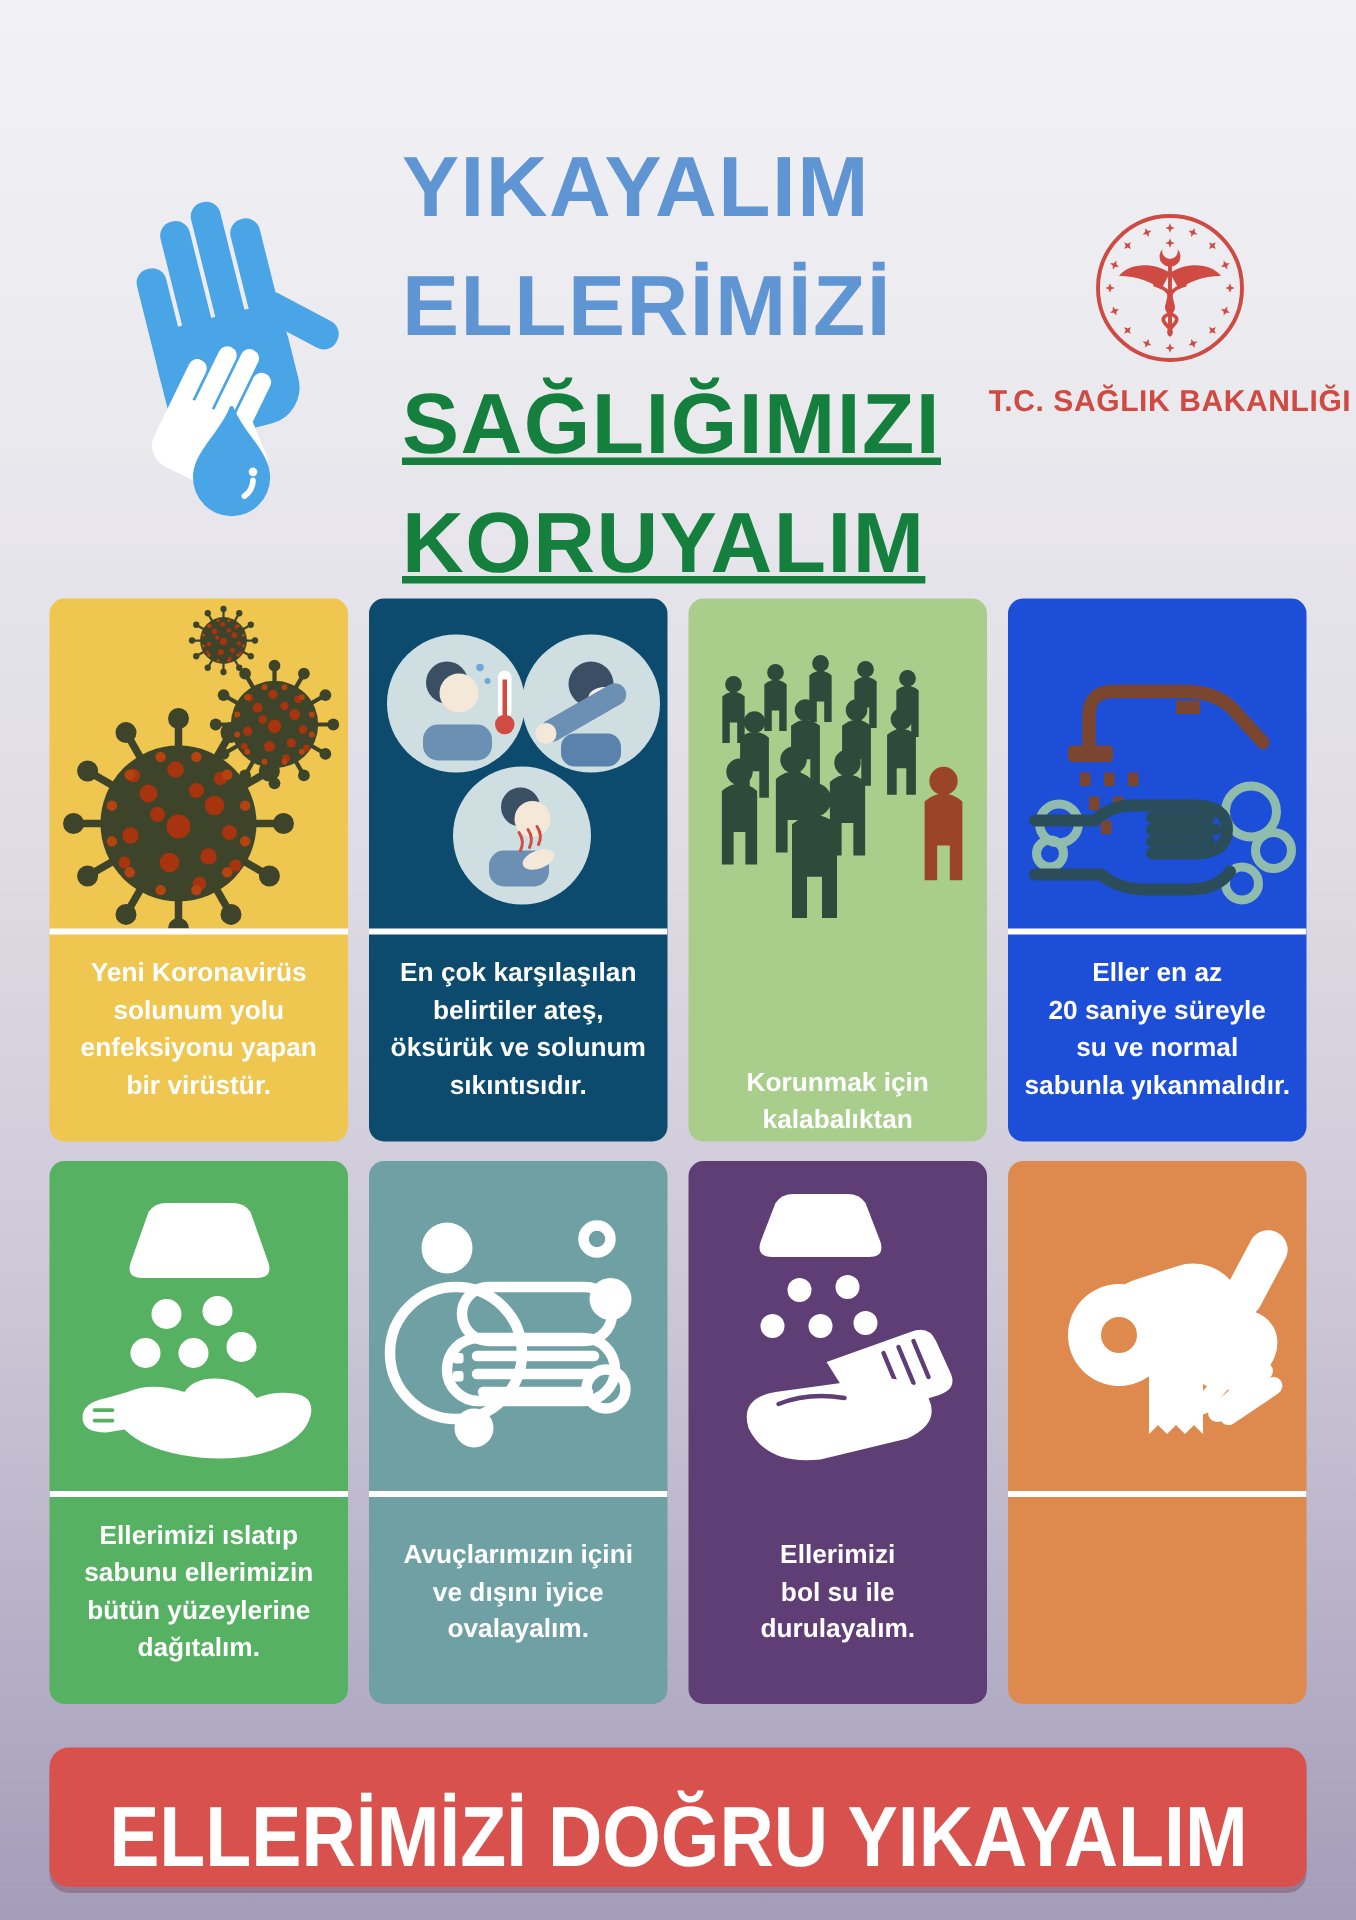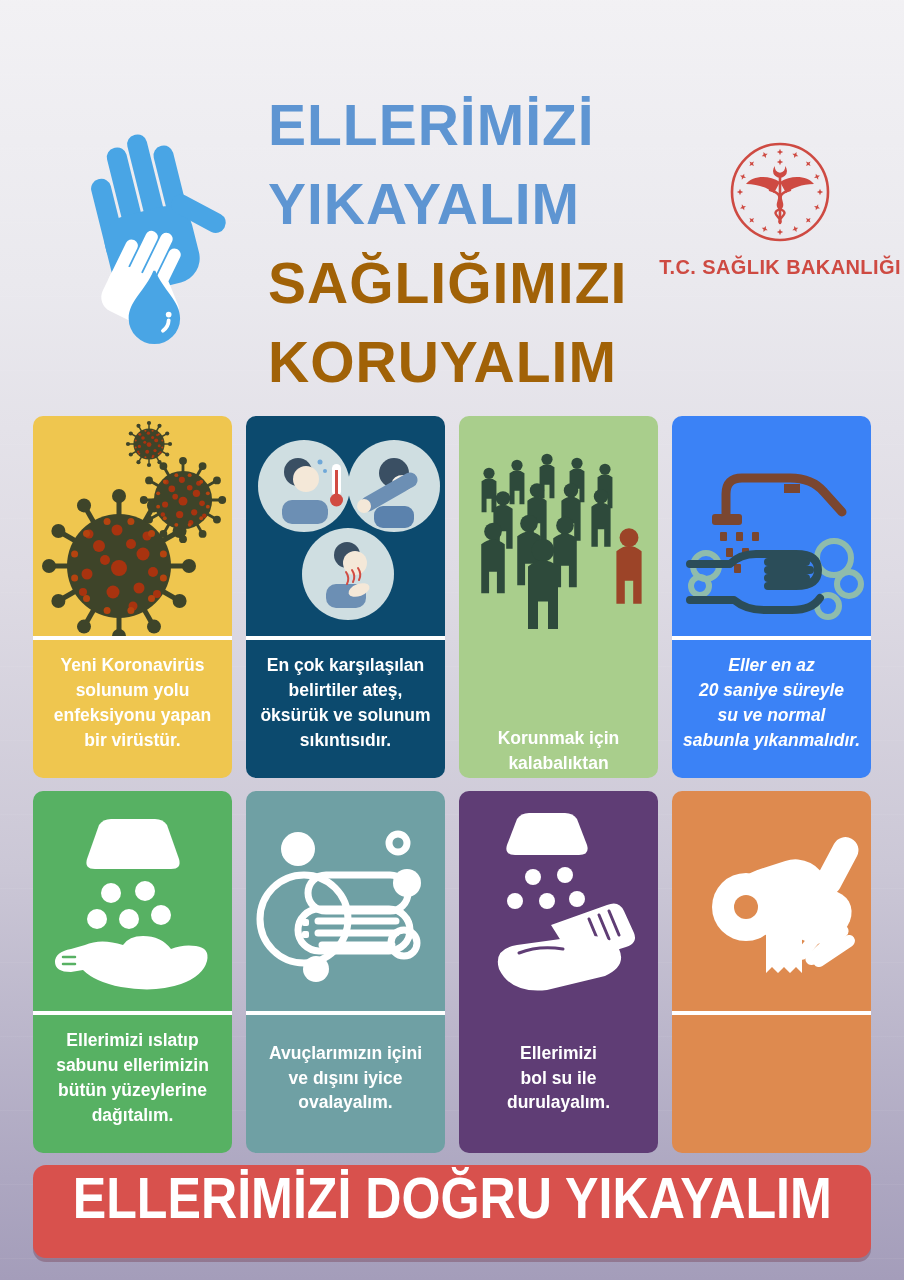--- a/index.html
+++ b/index.html
@@ -8,36 +8,36 @@
     font-family:"Liberation Sans","DejaVu Sans",sans-serif;
     background:linear-gradient(180deg,#F2F1F4 0%,#EAE9EE 22%,#DEDBE4 45%,#CBC7D6 68%,#ADA7C1 92%,#A49DBA 100%);
   }
   .streaks{position:absolute;inset:0;pointer-events:none;
     background:repeating-linear-gradient(180deg,rgba(255,255,255,.05) 0 1px,transparent 1px 74px);}
   
   .hand-logo{position:absolute;left:62px;top:102px;}
   .title{position:absolute;left:268px;top:86px;}
   .title div{font-size:57px;font-weight:bold;line-height:79px;letter-spacing:1px;}
   .t-blue{color:#5E95D2;}
-  .t-red{color:#a16207;}
+  .t-red{color:#15803d;text-decoration:underline;}
   .ministry{position:absolute;left:655px;top:136px;width:250px;text-align:center;}
   .ministry-label{margin-top:4px;font-size:20px;font-weight:bold;color:#CE4A42;letter-spacing:.4px;white-space:nowrap;}
   
-  .cards{position:absolute;left:33px;top:416px;width:838px;display:grid;
+  .cards{position:absolute;left:33px;top:399px;width:838px;display:grid;
     grid-template-columns:repeat(4,1fr);grid-auto-rows:362px;column-gap:14px;row-gap:13px;}
   .card{border-radius:10px;overflow:hidden;display:flex;flex-direction:column;}
   .illo{height:220px;display:flex;align-items:center;justify-content:center;}
   .divider{height:4px;background:#fff;}
   .caption{flex:1;display:flex;align-items:center;justify-content:center;text-align:center;
     color:#fff;font-weight:bold;font-size:17.5px;line-height:1.42;white-space:pre-line;padding:2px 8px 14px;}
-  .c0{background:#EFC64F;} .c1{background:#0c4a6e;} .c2{background:#A9CE8C;gap:44px;} .c3{background:#3b82f6;font-style:italic;}
+  .c0{background:#EFC64F;} .c1{background:#0c4a6e;} .c2{background:#A9CE8C;gap:44px;} .c3{background:#1d4ed8;}
   .c4{background:#57B163;} .c5{background:#6FA0A4;} .c6{background:#5F3D75;align-items:center;} .c7{background:#DE8A4F;}
   
   .banner{position:absolute;left:33px;top:1165px;width:838px;height:93px;background:#D8514D;
-    border-radius:13px;display:flex;align-items:flex-start;justify-content:center;
+    border-radius:13px;display:flex;align-items:flex-end;justify-content:center;
     box-shadow:0 4px 0 rgba(110,50,70,.35);}
   .banner-label{color:#fff;font-size:57px;font-weight:bold;transform:scaleX(.88);white-space:nowrap;}
 </style>
 </head>
 <body>
 
 <div class="streaks"></div>
 
 <div class="hand-logo">
   <svg width="200" height="248" viewBox="0 0 210 250">
@@ -57,22 +57,22 @@
       <rect x="48" y="106" width="94" height="82" rx="26"></rect>
       <rect x="126" y="98" width="62" height="21" rx="10" transform="rotate(42 136 108)"></rect>
     </g>
     <path d="M96 172 C88 192 70 204 70 222 A27 27 0 0 0 124 222 C124 204 106 192 98 172 Z" fill="#49A5E5"></path>
     <path d="M112 224 a14 14 0 0 1 -6 11" stroke="#fff" stroke-width="4" fill="none" stroke-linecap="round"></path>
     <circle cx="112" cy="218" r="3" fill="#fff"></circle>
   </svg>
 </div>
 
 <div class="title">
+  <div class="t-blue">YIKAYALIM</div>
   <div class="t-blue">ELLERİMİZİ</div>
-  <div class="t-blue">YIKAYALIM</div>
   <div class="t-red">SAĞLIĞIMIZI</div>
   <div class="t-red">KORUYALIM</div>
 </div>
 
 <div class="ministry">
   <svg width="120" height="112" viewBox="0 0 120 112">
     <defs>
       <path id="st" d="M0,-3.2 L0.9,-0.9 L3.2,0 L0.9,0.9 L0,3.2 L-0.9,0.9 L-3.2,0 L-0.9,-0.9 Z" fill="#CE4A42"></path>
     </defs>
     <circle cx="60" cy="56" r="48" fill="none" stroke="#CE4A42" stroke-width="2.6"></circle>

